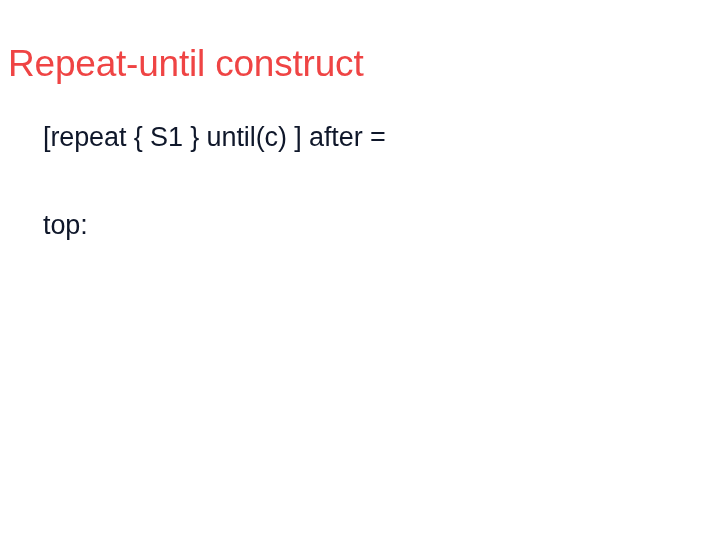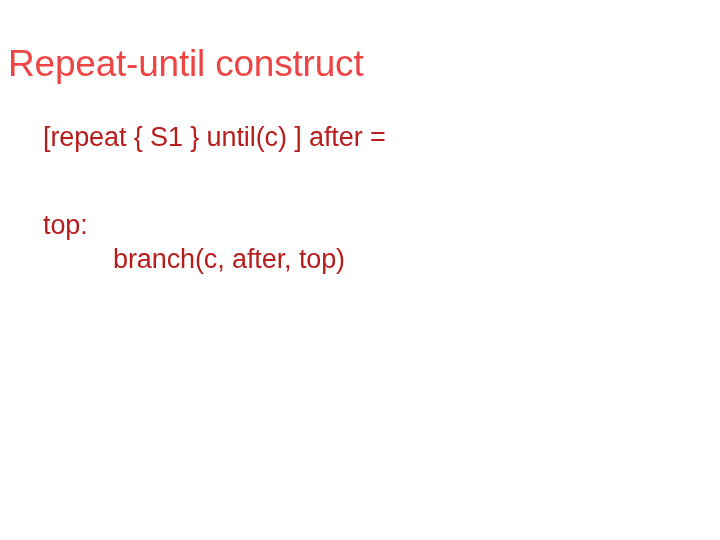--- a/index.html
+++ b/index.html
@@ -47,21 +47,21 @@
     width: 640px;
     color: #1D6B1D;
     font-family: "Liberation Sans", sans-serif;
     font-size: 27px;
     font-weight: 400;
     line-height: 34px;
   }
 
   .code-line {
     white-space: pre;
-    color: #b91c1c;
+    color: #0f172a;
     font-size: 27px;
     line-height: 34px;
     letter-spacing: -0.1px;
   }
 
   .line-pattern {
     margin: 0;
     padding: 0;
   }
 
@@ -100,17 +100,16 @@
 
     <div class="code-line line-pattern">[repeat { S1 } until(c) ] after =</div>
 
     <div class="spacer-line"></div>
 
     <div class="code-line line-label-row">
       <span class="line-label">top:</span>
       <span class="line-label-gap"></span>
     </div>
 
-    <div class="code-line line-indent">branch(c, after, top)</div>
 
   </div>
 
 </div>
 
 </body></html>

